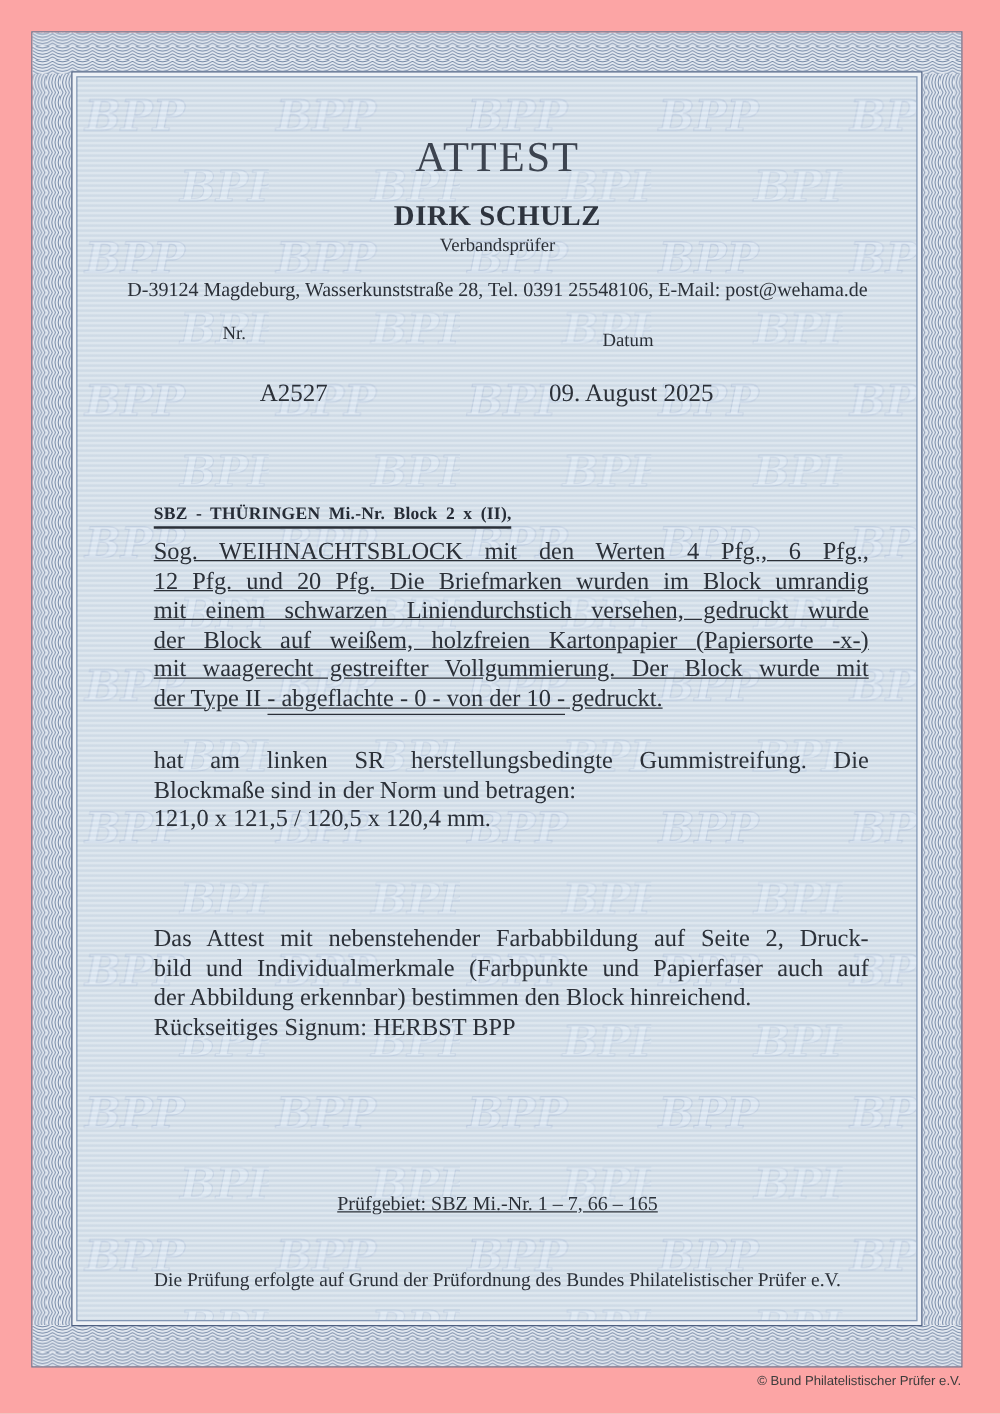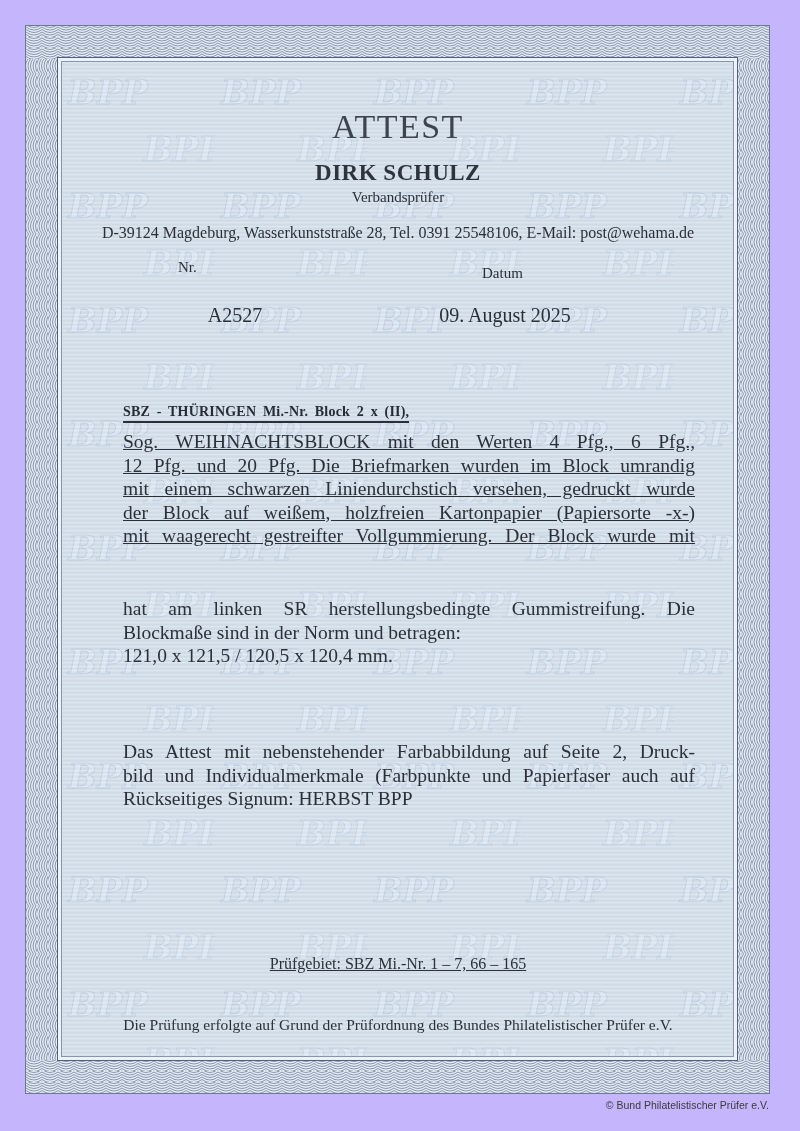--- a/index.html
+++ b/index.html
@@ -2,21 +2,21 @@
 <html><head>
 <meta charset="utf-8">
 <style>
   html, body {
     margin: 0; padding: 0;
     background: #e9e7df;
   }
   .sheet {
     position: relative;
     width: 800px; height: 1131px;
-    background: #c4b5fd;
+    background: #fca5a5;
     font-family: "Liberation Serif", serif;
     color: #2b3038;
     overflow: hidden;
   }
   
   .frame {
     position: absolute;
     left: 25px; top: 25px;
     width: 745px; height: 1069px;
     border: 1px solid #6b7a93;
@@ -160,31 +160,33 @@
     <div class="abs subject">
       <span class="u-title">SBZ - THÜRINGEN  Mi.-Nr.  Block  2 x (II),</span>
     </div>
 
     <div class="abs para p1">
       <div class="line jline">Sog. WEIHNACHTSBLOCK mit den Werten 4 Pfg., 6 Pfg.,</div>
       <div class="line jline">12 Pfg. und 20 Pfg. Die Briefmarken wurden im Block umrandig</div>
       <div class="line jline">mit einem schwarzen Liniendurchstich versehen, gedruckt wurde</div>
       <div class="line jline">der Block auf weißem, holzfreien Kartonpapier (Papiersorte -x-)</div>
       <div class="line jline">mit waagerecht gestreifter Vollgummierung. Der Block wurde mit</div>
+      <div class="line lline"><span>der Type II </span><span class="u-seg">- abgeflachte - 0 - von der 10 -</span><span> gedruckt.</span></div>
     </div>
 
     <div class="abs para p2">
       <div class="line jline">hat am linken SR herstellungsbedingte Gummistreifung. Die</div>
       <div class="line lline">Blockmaße sind in der Norm und betragen:</div>
       <div class="line lline">121,0 x 121,5 / 120,5 x 120,4 mm.</div>
     </div>
 
     <div class="abs para p3">
       <div class="line jline">Das Attest mit nebenstehender Farbabbildung auf Seite 2, Druck-</div>
       <div class="line jline">bild und Individualmerkmale (Farbpunkte und Papierfaser auch auf</div>
+      <div class="line lline">der Abbildung erkennbar) bestimmen den Block hinreichend.</div>
       <div class="line lline">Rückseitiges Signum: HERBST BPP</div>
     </div>
 
     <div class="abs centered pruefgebiet">Prüfgebiet: SBZ Mi.-Nr. 1 – 7, 66 – 165</div>
     <div class="abs centered footnote">Die Prüfung erfolgte auf Grund der Prüfordnung des Bundes Philatelistischer Prüfer e.V.</div>
   </div>
 
   <div class="copyright">© Bund Philatelistischer Prüfer e.V.</div>
 
 </div>

